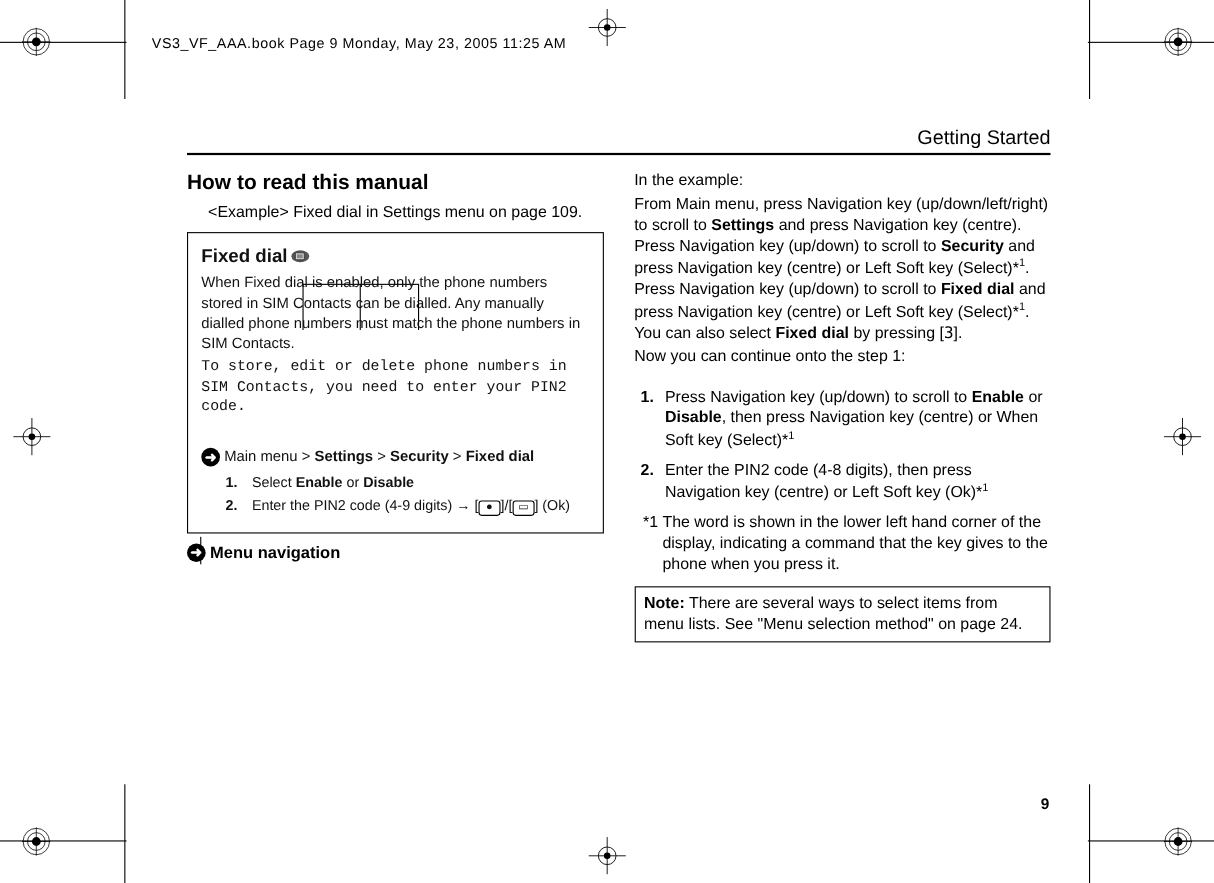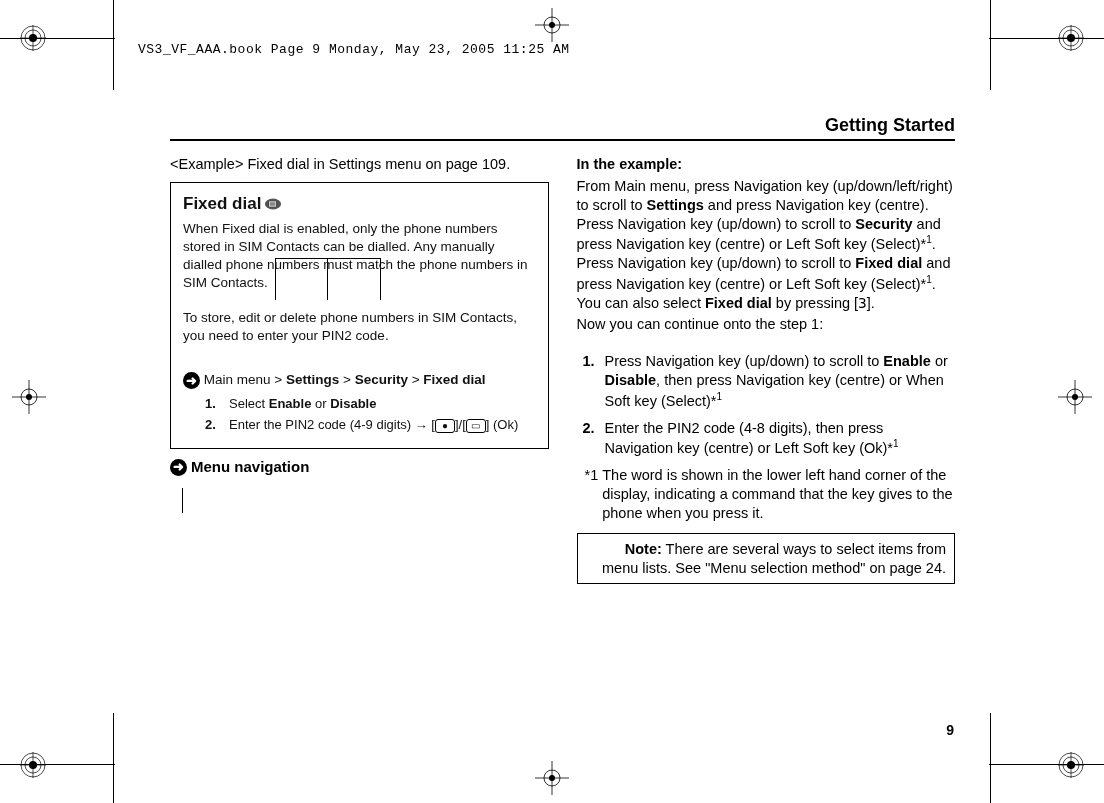--- a/index.html
+++ b/index.html
@@ -9,37 +9,37 @@
     height: 803px;
     font-family: Arial, Helvetica, sans-serif;
     font-size: 14.5px;
     color: #000;
     position: relative;
     background: #fff;
   }
   .header-line {
     position: absolute;
     left: 138px;
-    top: 42px;
-    font-family: Liberation Mono, monospace;
+    top: 32px;
+    font-family: Liberation Sans, sans-serif;
     font-size: 13px;
     letter-spacing: 0.5px;
   }
   .crop-line {
     position: absolute;
     background: #000;
   }
   .page {
     position: absolute;
     left: 170px;
     top: 115px;
     width: 785px;
   }
   .section-title-right {
-    font-weight: bold;
+    font-weight: normal;
     font-size: 18px;
     text-align: right;
     border-bottom: 2px solid #000;
     padding-bottom: 3px;
     margin-bottom: 14px;
   }
   .columns {
     display: flex;
     gap: 28px;
   }
@@ -96,21 +96,20 @@
     font-weight:bold; font-size:15px; margin:4px 0 2px 0;
   }
   .ol-main { margin:6px 0 0 0; padding:0 0 0 22px;}
   .ol-main li { margin-bottom:8px; padding-left:6px;}
   .ol-main li::marker { font-weight:bold; }
   .footnote { margin:6px 0 10px 8px; display:flex; gap:4px;}
   .note-box {
     border:1.5px solid #000;
     padding:6px 8px;
     margin-top:6px;
-    text-align:right;
   }
   .page-num {
     position:absolute;
     right:150px;
     top:722px;
     font-weight:bold;
     font-size:14px;
   }
   .leader-line {
     position:absolute;
@@ -191,35 +190,36 @@
 <div class="leader-line" style="left:275px; top:258px; width:1px; height:42px;"></div>
 <div class="leader-line" style="left:380px; top:258px; width:1px; height:42px;"></div>
 <div class="leader-line" style="left:182px; top:488px; width:1px; height:25px;"></div>
 
 <div class="page">
   <div class="section-title-right">Getting Started</div>
 
   <div class="columns">
 
     <div class="col">
-      <div style="margin-bottom:8px;">&lt;Example&gt; Fixed dial in Settings menu on page 109.</div>
+      <h2>How to read this manual</h2>
+      <div style="margin-bottom:8px;text-align:center;">&lt;Example&gt; Fixed dial in Settings menu on page 109.</div>
 
       <div class="example-box">
         <div class="title-row">
           <span>Fixed dial</span>
           <span class="sim-icon">
             <svg viewBox="0 0 20 14">
                 <ellipse cx="10" cy="7" rx="9" ry="6" fill="#555"></ellipse>
                 <rect x="5" y="3.5" width="9" height="7" rx="1" fill="#ddd" stroke="#222" stroke-width="0.8"></rect>
                 <rect x="6.5" y="5" width="6" height="4" fill="#888"></rect>
               </svg>
           </span>
         </div>
         <div>When Fixed dial is enabled, only the phone numbers stored in SIM Contacts can be dialled. Any manually dialled phone numbers must match the phone numbers in SIM Contacts.</div>
-        <div style="margin-top:16px;">To store, edit or delete phone numbers in SIM Contacts, you need to enter your PIN2 code.</div>
+        <div style="margin-top:4px;font-family:Liberation Mono, monospace;">To store, edit or delete phone numbers in SIM Contacts, you need to enter your PIN2 code.</div>
         <div class="menu-nav-row">
           <span class="arrow-circ">➜</span>
           <span>Main menu &gt;</span>
           <b>Settings</b>
           <span>&gt;</span>
           <b>Security</b>
           <span>&gt;</span>
           <b>Fixed dial</b>
         </div>
         <div class="ex-steps">
@@ -238,21 +238,21 @@
         </div>
       </div>
 
       <div class="subhead">
         <span class="arrow-circ">➜</span>
         <span>Menu navigation</span>
       </div>
     </div>
 
     <div class="col">
-      <div style="margin-bottom:3px;font-weight:bold;">In the example:</div>
+      <div style="margin-bottom:3px;">In the example:</div>
       <div>
         <span>From Main menu, press Navigation key (up/down/left/right) to scroll to </span><b>Settings</b><span> and press Navigation key (centre). Press Navigation key (up/down) to scroll to </span><b>Security</b><span> and press Navigation key (centre) or Left Soft key (Select)*</span><sup>1</sup><span>. Press Navigation key (up/down) to scroll to </span><b>Fixed dial</b><span> and press Navigation key (centre) or Left Soft key (Select)*</span><sup>1</sup><span>. You can also select </span><b>Fixed dial</b><span> by pressing [</span><span style="font-family:monospace;">3</span><span>].</span>
       </div>
       <div style="margin:3px 0 18px 0;">Now you can continue onto the step 1:</div>
 
       <ol class="ol-main">
         <li>
           <span>Press Navigation key (up/down) to scroll to </span><b>Enable</b><span> or </span><b>Disable</b><span>, then press Navigation key (centre) or When Soft key (Select)*</span><sup>1</sup>
         </li>
         <li>

